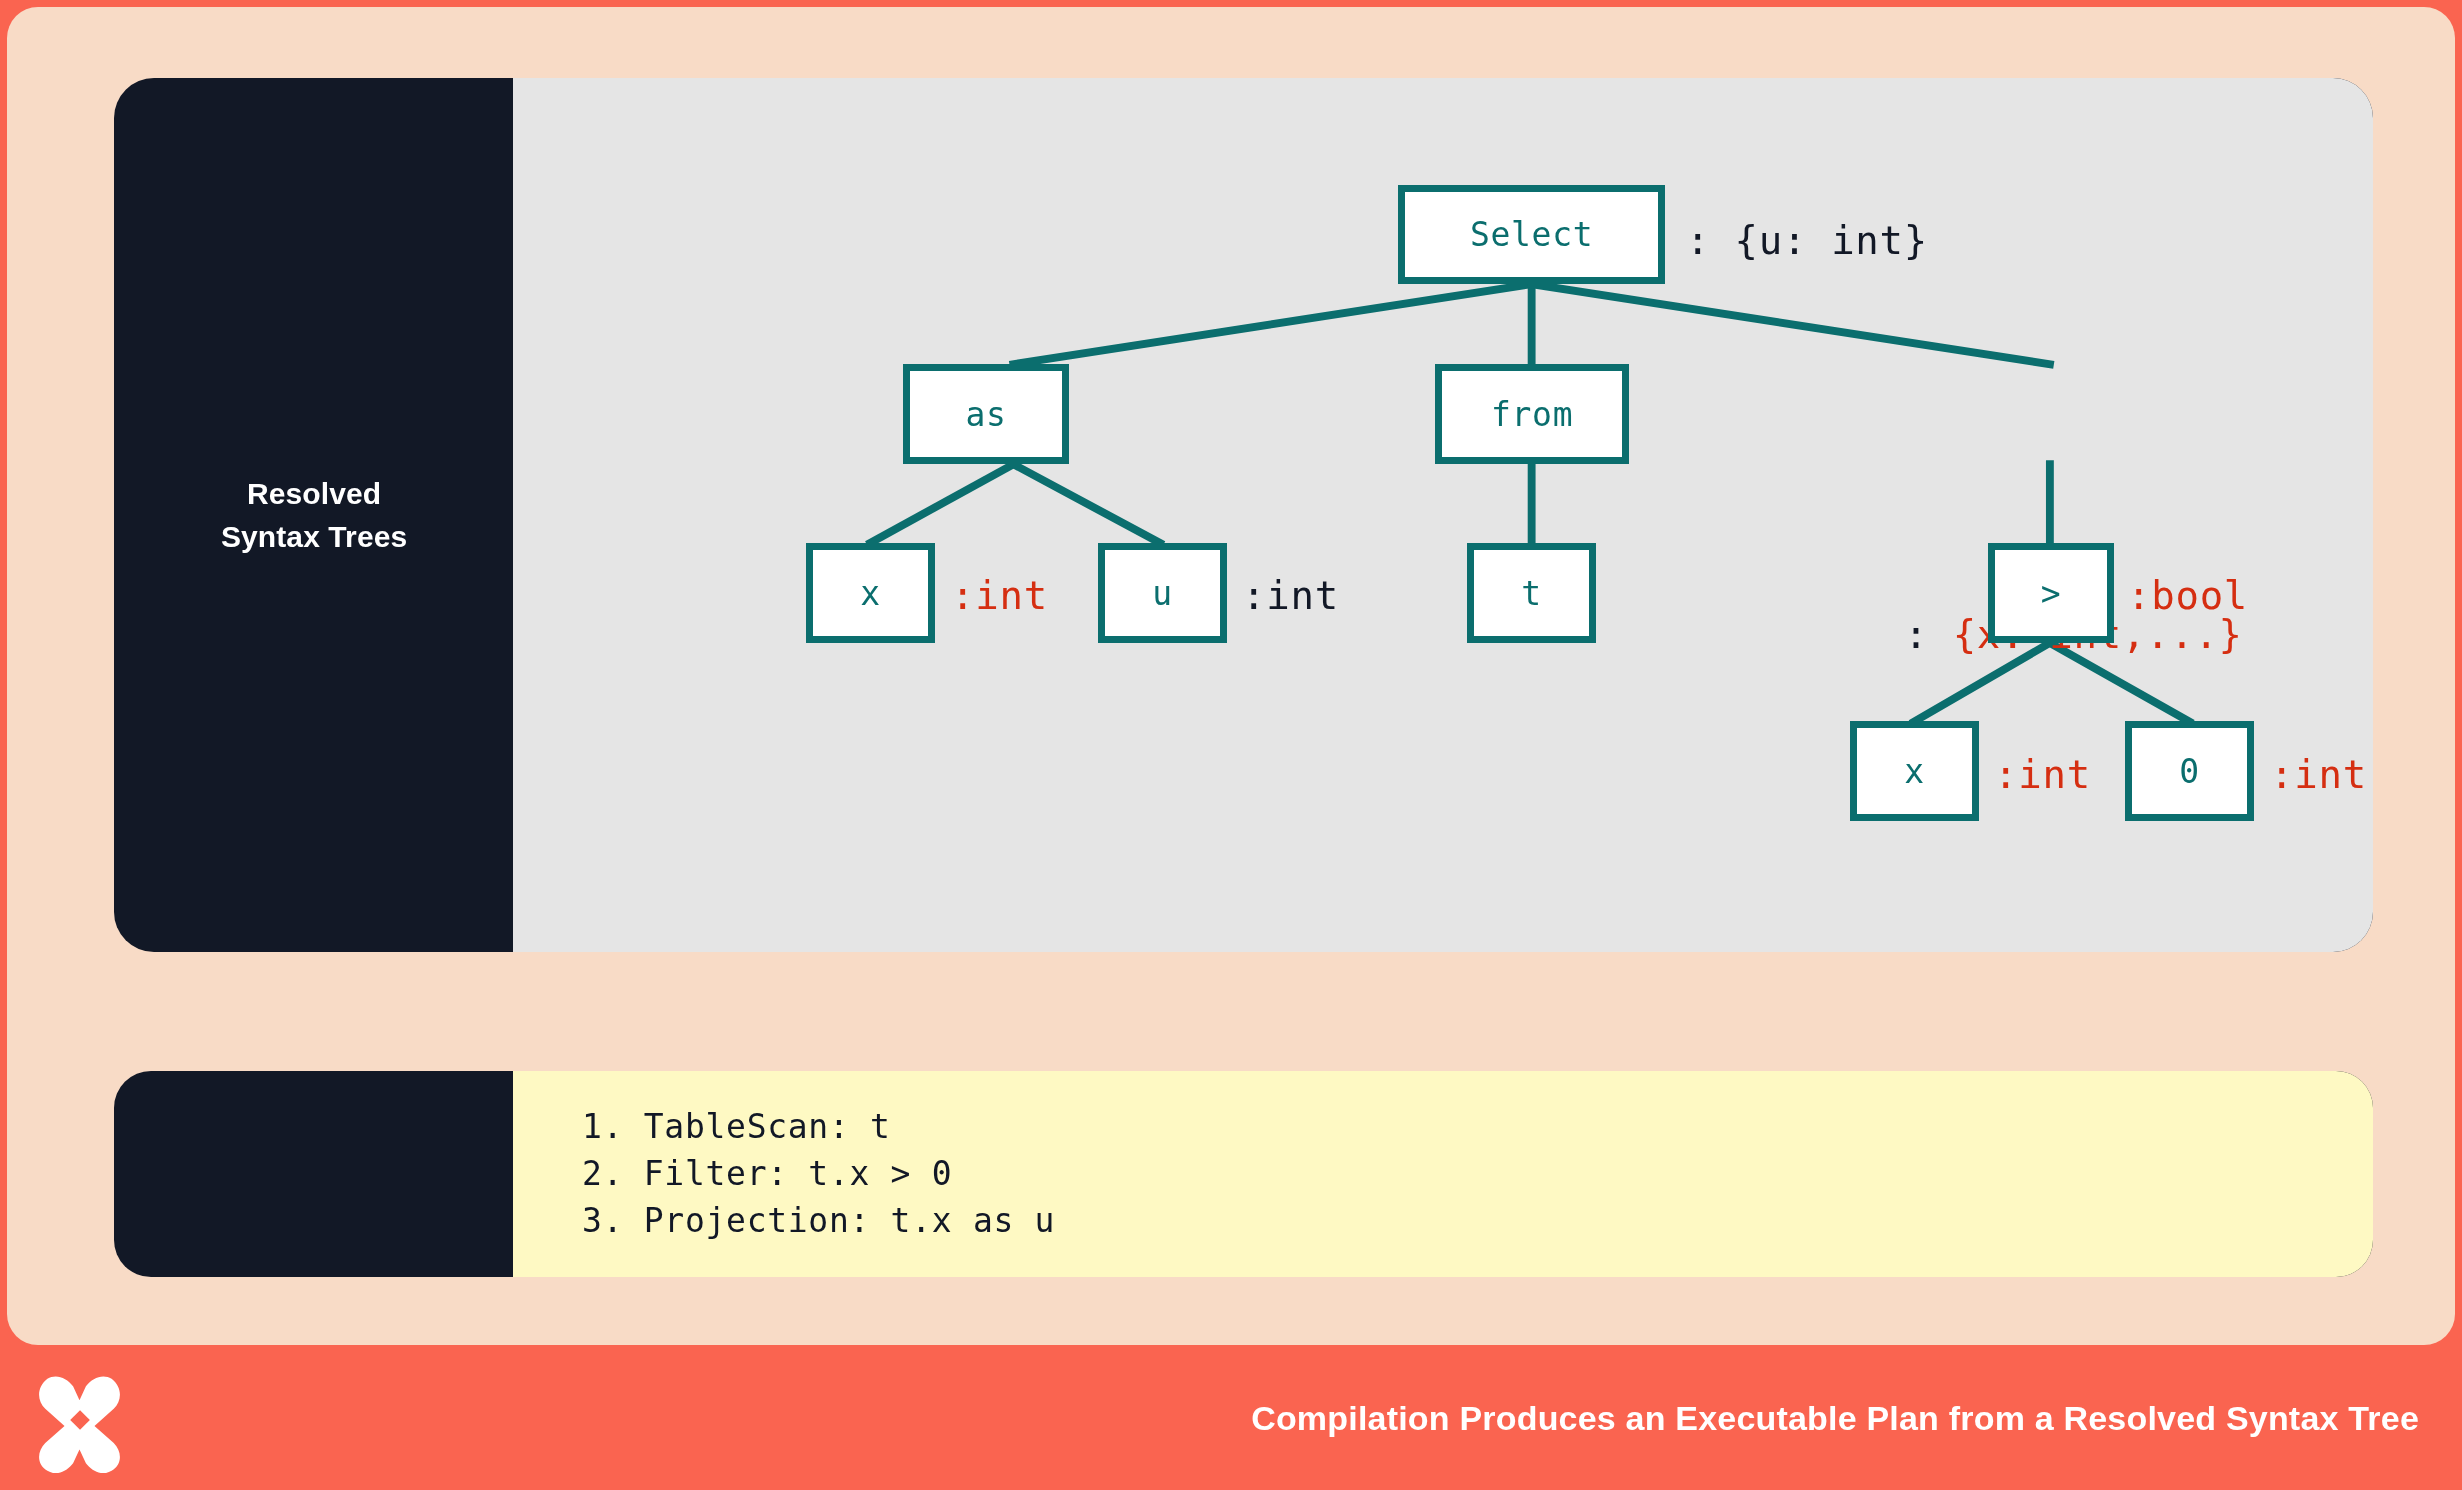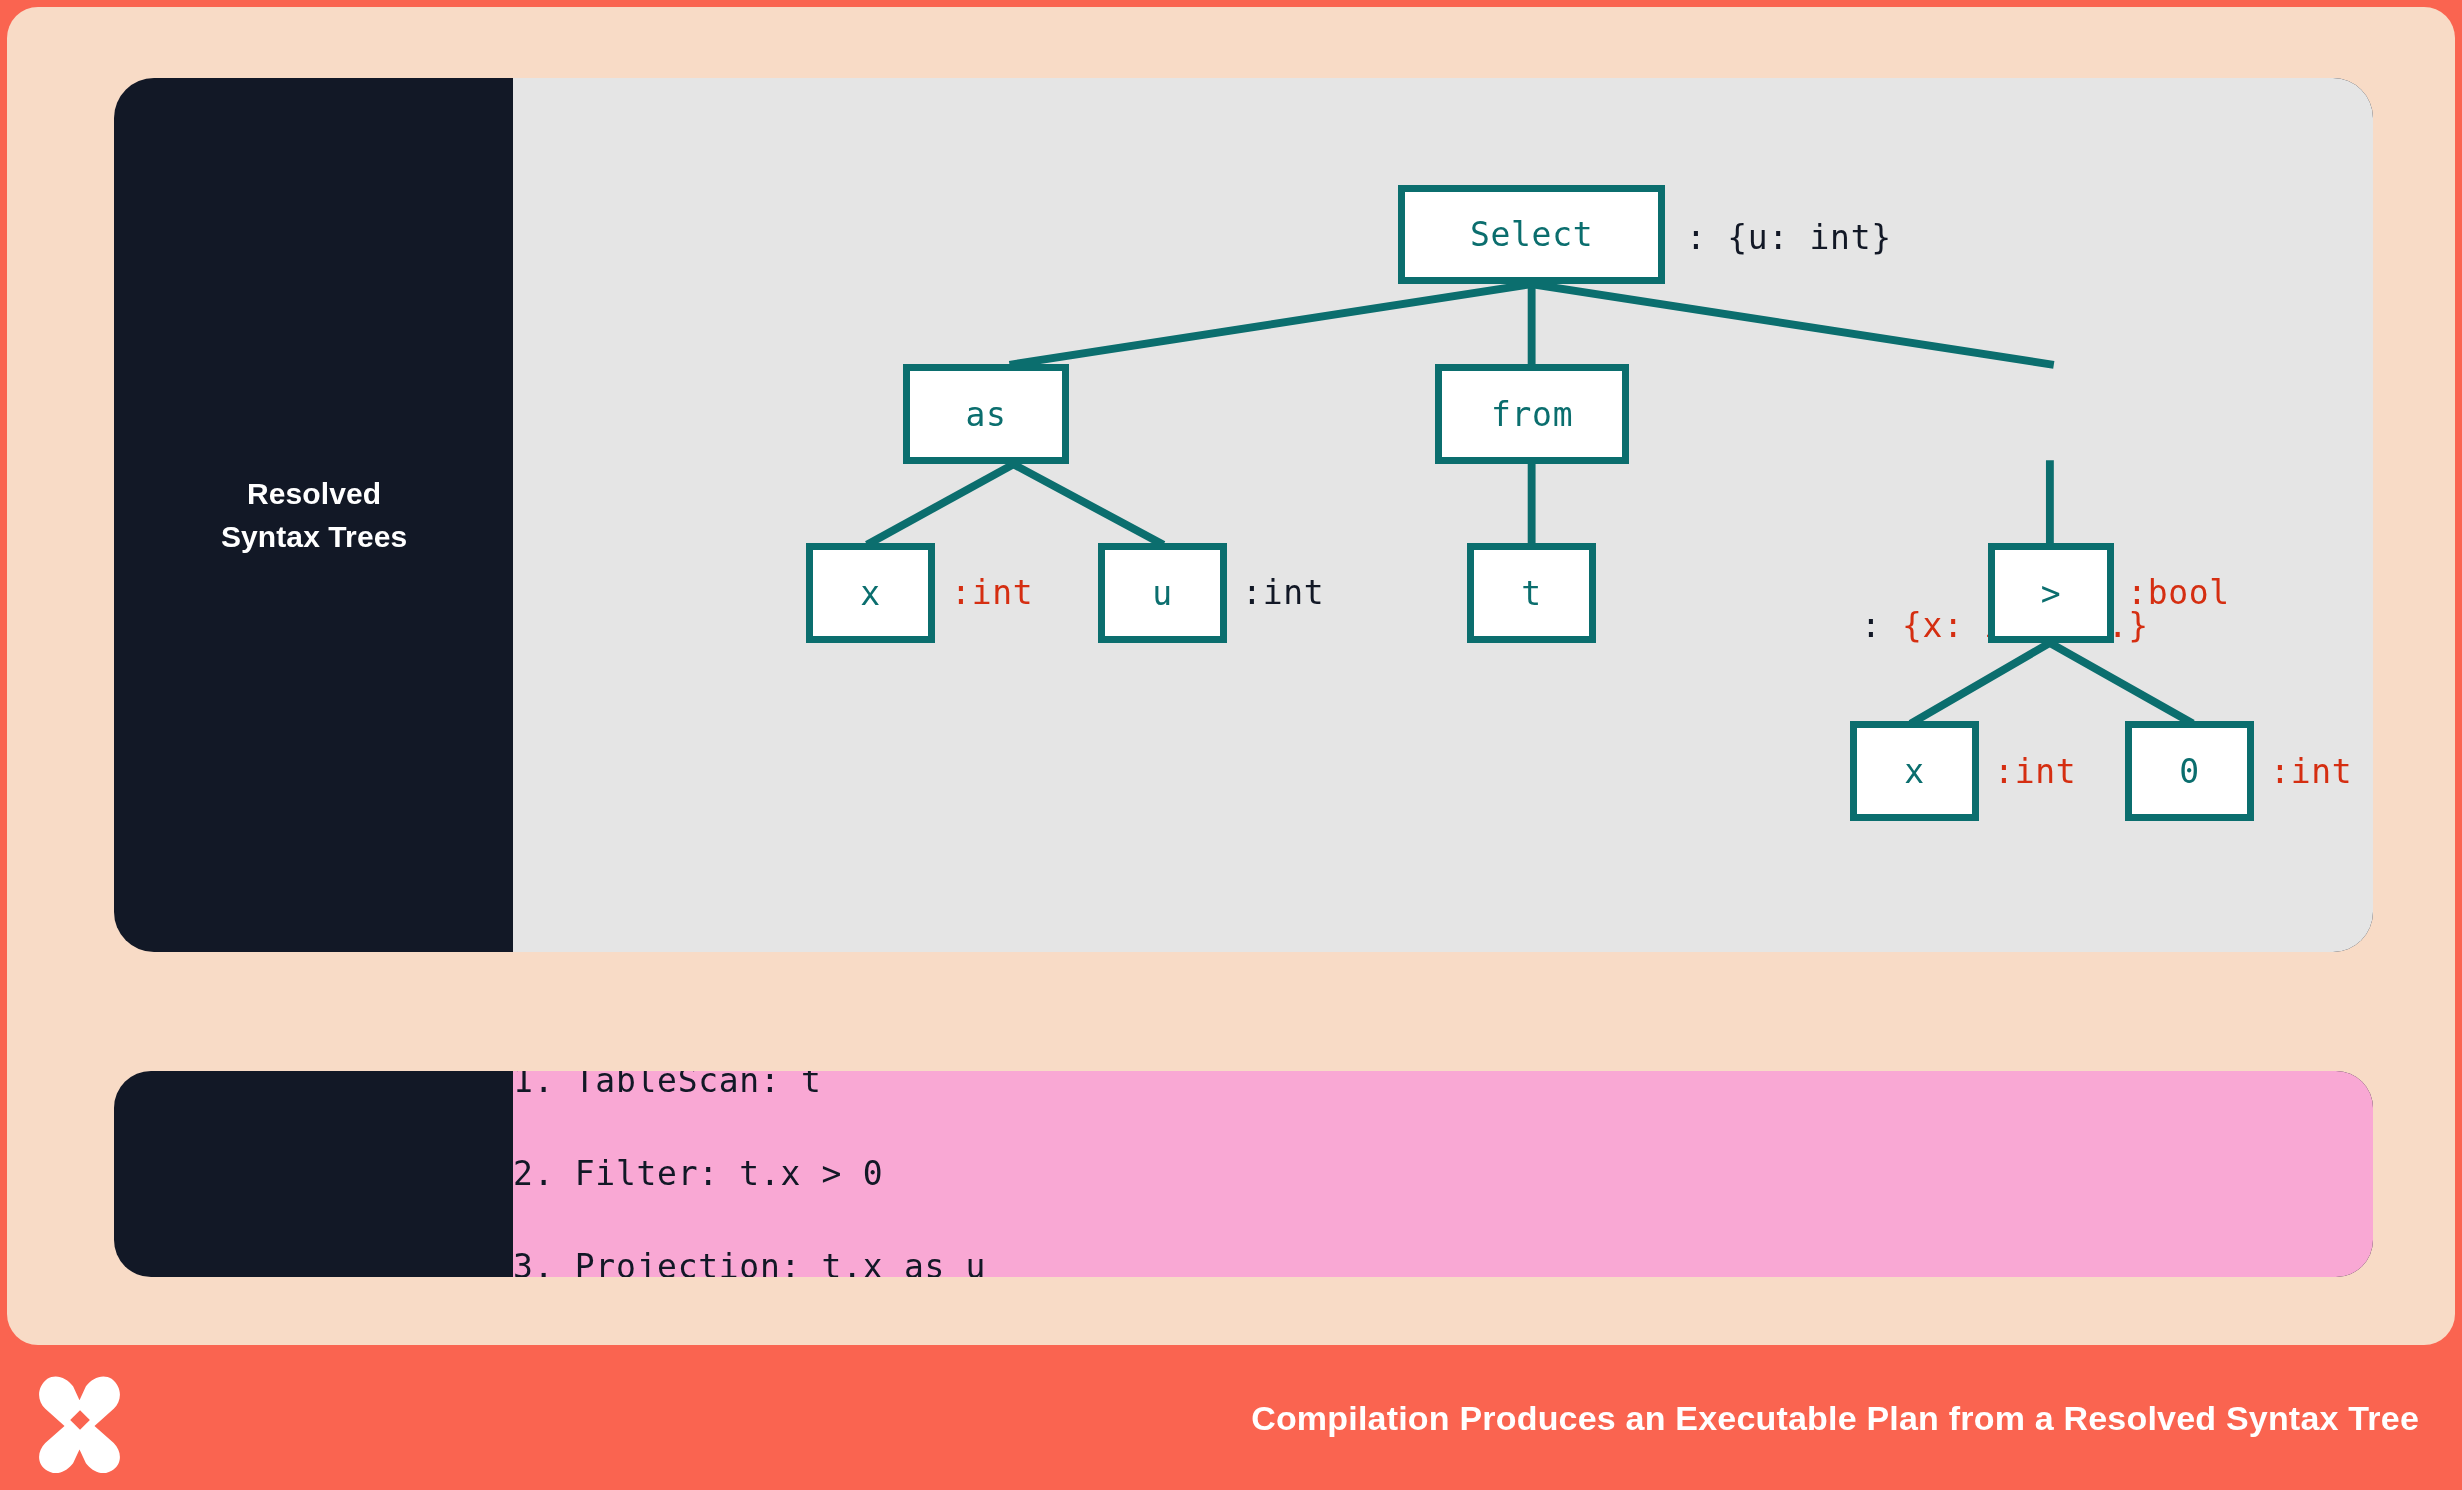--- a/index.html
+++ b/index.html
@@ -73,21 +73,21 @@
     justify-content: center;
     color: #0B6E6E;
     font-family: "DejaVu Sans Mono", monospace;
     font-size: 33px;
     letter-spacing: 0.7px;
     z-index: 2;
   }
   .ann {
     position: absolute;
     font-family: "DejaVu Sans Mono", monospace;
-    font-size: 33px;
+    font-size: 39px;
     letter-spacing: 0.7px;
     white-space: pre;
     z-index: 2;
     line-height: 1;
   }
   .ann-dark { color: #121826; }
   .ann-red  { color: #D52E11; }
 
   
   #arrow-wrap { position: absolute; left: 107px; top: 945px; width: 2259px; height: 122px; }
@@ -118,24 +118,24 @@
     display: flex; align-items: center; justify-content: center;
     color: #ffffff;
     font-size: 30px;
     font-weight: bold;
     letter-spacing: 0.1px;
   }
   #lp-body {
     position: absolute;
     left: 399px; top: 0;
     width: 1860px; height: 100%;
-    background: #f9a8d4;
+    background: #fef9c3;
     display: flex; flex-direction: column; justify-content: center;
-    box-sizing: border-box;
-    gap: 46px;
+    padding-left: 69px;
+    box-sizing: border-box;
   }
   .lp-line {
     font-family: "DejaVu Sans Mono", monospace;
     font-size: 33px;
     color: #121826;
     line-height: 1.42;
     letter-spacing: 0.7px;
     white-space: pre;
   }
 

